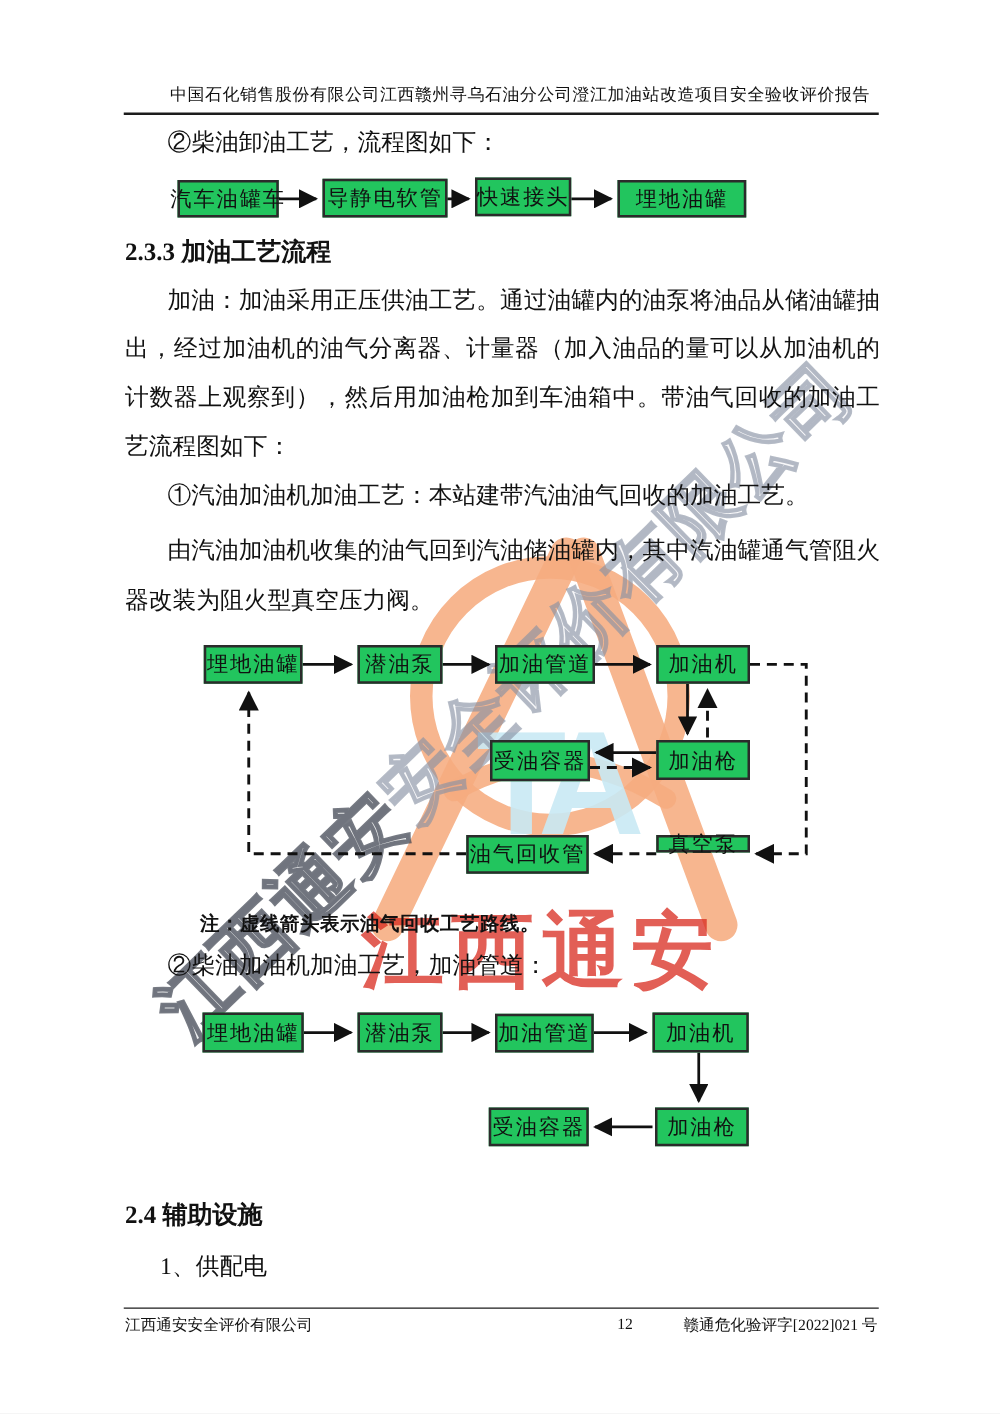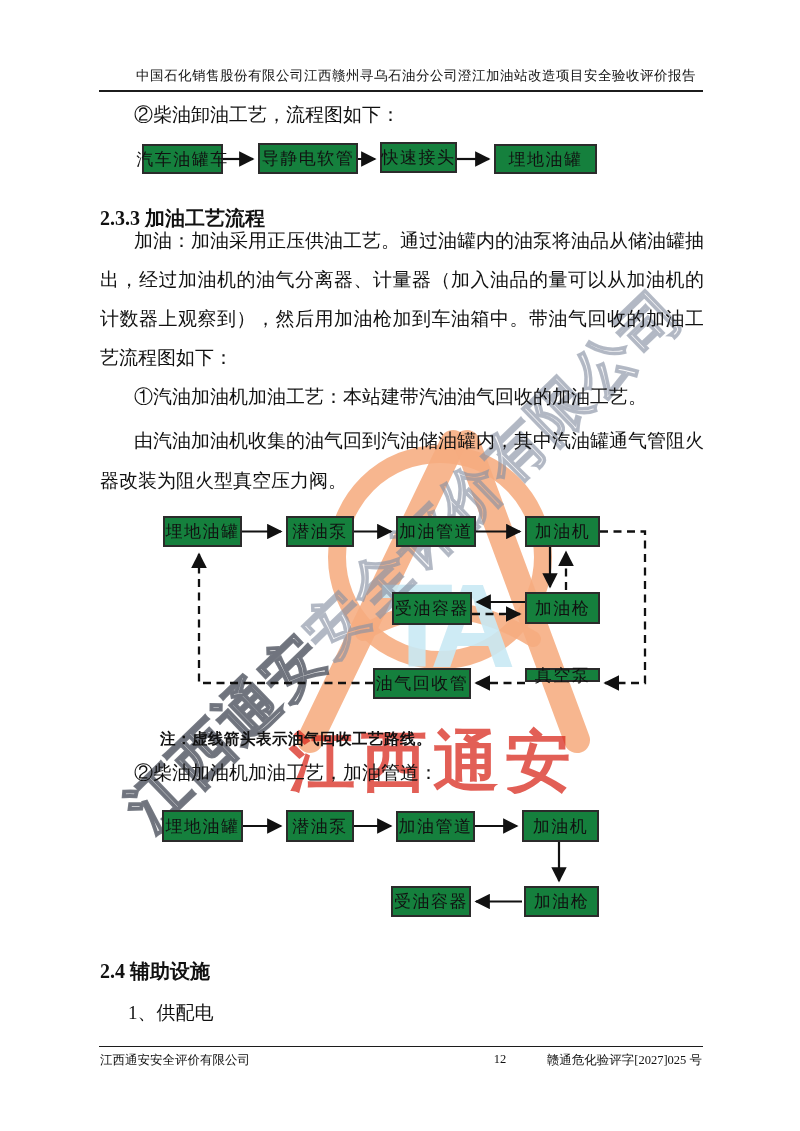--- a/index.html
+++ b/index.html
@@ -20,38 +20,38 @@
     left:289px;top:731px;font-size:66px;font-weight:bold;letter-spacing:6px;line-height:62px;
     color:rgba(216,42,30,0.75);font-family:"Liberation Serif","DejaVu Serif",serif;
   }
   
   .c{position:absolute;z-index:5;}
   .hdr{top:67px;left:0;width:100%;text-align:center;font-size:13.5px;letter-spacing:0.5px;padding-left:16px;}
   .hdr-rule{top:90px;left:99px;width:604px;border-top:2px solid #1c1c1c;height:0;}
   .para{left:100px;width:604px;font-size:19px;line-height:26px;text-align:justify;}
   .ind{text-indent:34px;}
   .p1{top:102px;}
-  .h233{top:188px;left:100px;font-size:20px;font-weight:bold;margin-top:17px;}
+  .h233{top:188px;left:100px;font-size:20px;font-weight:bold;}
   .prefuel{top:221px;line-height:39px;}
   .pgas{top:384px;}
   .pvapor{top:421px;line-height:40px;}
   .note{top:729px;left:160px;font-size:15.5px;font-weight:bold;letter-spacing:0.5px;}
   .pdiesel{top:760px;}
   .h24{top:958px;left:100px;font-size:20px;font-weight:bold;}
   .ppower{top:1000px;left:100px;width:604px;font-size:19px;text-indent:28px;}
   .ftr-rule{top:1046px;left:99px;width:604px;border-top:1.5px solid #1c1c1c;height:0;}
   .ftr{top:1052px;left:100px;width:602px;font-size:12.5px;display:flex;}
   .ftr .fl{flex:1;text-align:left;}
   .ftr .fc{flex:1;text-align:center;}
   .ftr .fr{flex:1;text-align:right;}
   
   .fc{position:absolute;left:100px;width:600px;z-index:5;}
   .fc svg{position:absolute;left:0;top:0;}
   .fc-box{
-    position:absolute;background:#15803d;border:2px solid #2b2b2b;box-sizing:border-box;
+    position:absolute;background:#22c55e;border:2px solid #2b2b2b;box-sizing:border-box;
     display:flex;align-items:center;justify-content:center;
     font-size:17px;letter-spacing:1.5px;white-space:nowrap;
   }
 </style>
 </head>
 <body>
 
 <div class="page">
 
   <svg class="wm" style="left:285px;top:425px;" width="310" height="340" viewBox="0 0 310 340">
@@ -149,16 +149,16 @@
     <div class="fc-box" style="left:424px;top:81px;width:75px;height:31px;">加油枪</div>
   </div>
 
   <div class="c h24">2.4 辅助设施</div>
   <div class="c ppower">1、供配电</div>
 
   <div class="c ftr-rule"></div>
   <div class="c ftr">
     <span class="fl">江西通安安全评价有限公司</span>
     <span class="fc">12</span>
-    <span class="fr">赣通危化验评字[2027]025 号</span>
+    <span class="fr">赣通危化验评字[2022]021 号</span>
   </div>
 
 </div>
 
 </body></html>

